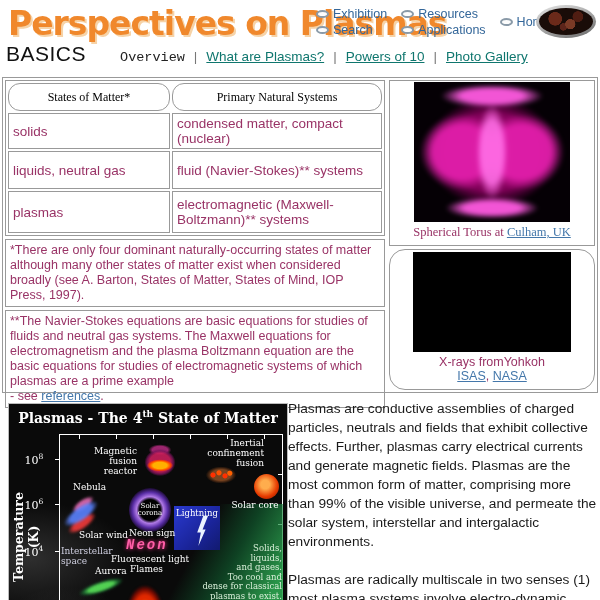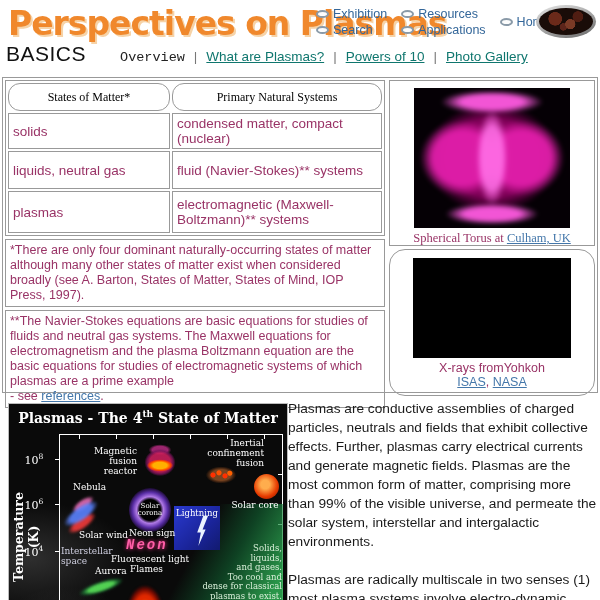--- a/index.html
+++ b/index.html
@@ -47,21 +47,21 @@
     color:#000; height:28px;border-radius:12px; }
   td.cell { color:#993366; font-size:13.5px; }
   td.c0 { width:162px; }
   tr.r1 td { height:36px; } tr.r2 td { height:38px; } tr.r3 td { height:42px; }
 
   .fnbox { border:1px solid #999; padding:3px 4px; color:#993366; font-size:12.5px;
     line-height:15px; }
   .fnbox a { color:#4477aa; text-decoration:underline; cursor:pointer; }
 
   .right-col { flex:1; display:flex; flex-direction:column; gap:3px; }
-  .figbox { border:1px solid #999; padding:6px; text-align:center; }
+  .figbox { border:1px solid #999; padding:0; text-align:center; }
   .figbox1 { height:166px; }
   .figbox2 { flex:1;border-radius:16px; }
   .caption { font-size:12.5px; color:#993366; margin-top:3px; }
   .caption-serif { font-family:"Liberation Serif", serif; }
   .caption a { color:#4477aa; text-decoration:underline; cursor:pointer; }
 
   
   .torus-img { width:156px; height:140px; background:#050005; margin:1px auto 0;
     position:relative; overflow:hidden; }
   .torus-glow { position:absolute; inset:0; filter:blur(2px);

